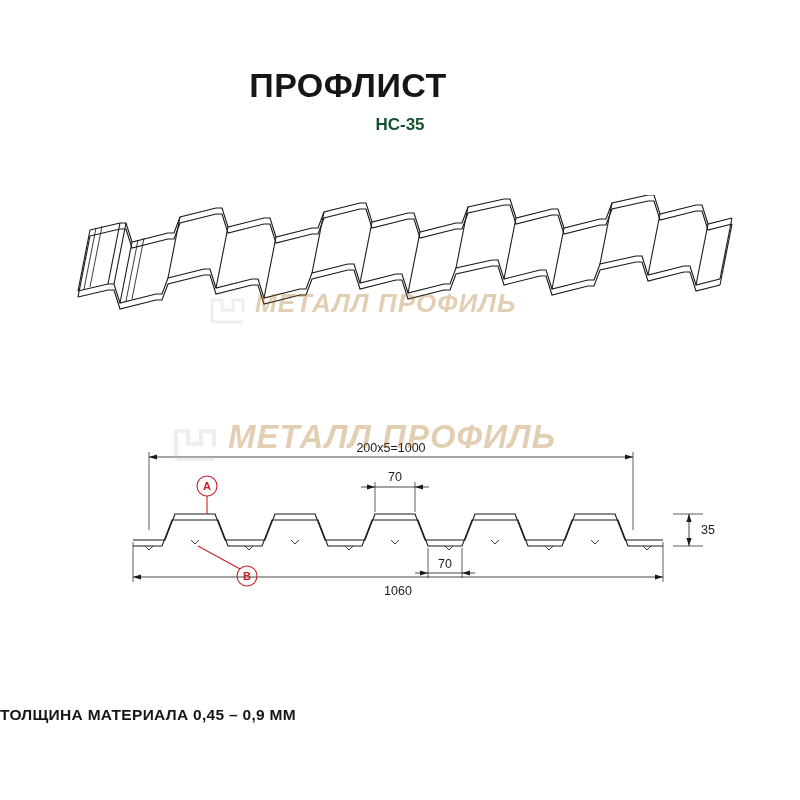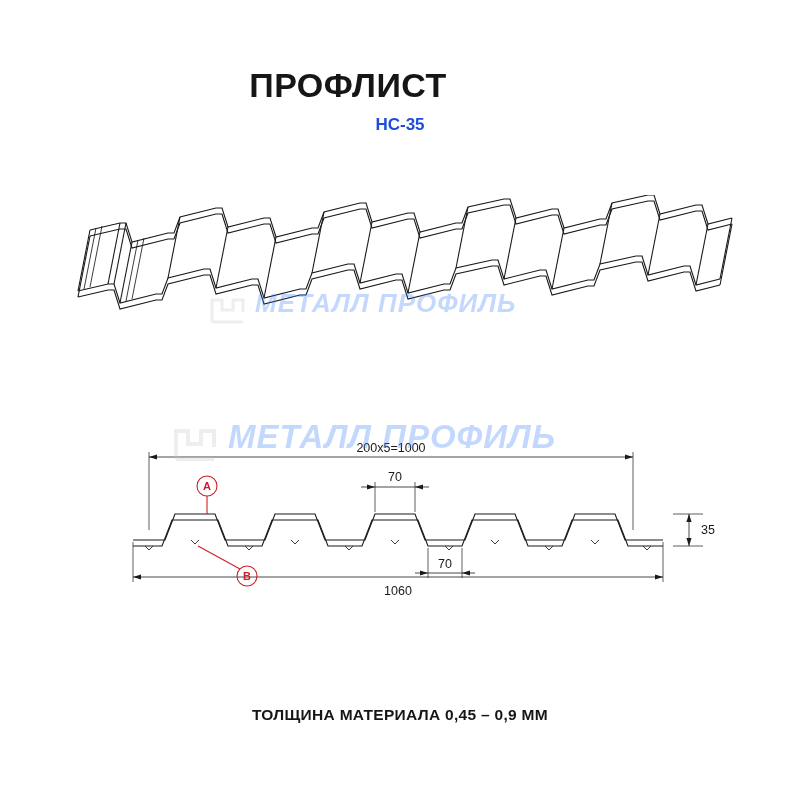--- a/index.html
+++ b/index.html
@@ -32,28 +32,27 @@
     color: #161616;
   }
   .subtitle {
     position: absolute;
     top: 115px;
     left: 0;
     width: 800px;
     text-align: center;
     font-size: 17px;
     font-weight: bold;
-    color: #1d4ed8;
+    color: #14532d;
   }
   .footer-note {
     position: absolute;
     top: 706px;
     left: 0;
     width: 800px;
-    text-align: center;
     font-size: 15.5px;
     font-weight: bold;
     letter-spacing: 0.3px;
     color: #161616;
   }
   .iso-wrap {
     position: absolute;
     left: 60px;
     top: 195px;
     width: 700px;
@@ -69,21 +68,21 @@
   .wm {
     position: absolute;
     pointer-events: none;
     opacity: 0.30;
   }
   .wm1 { left: 255px; top: 288px; }
   .wm2 { left: 228px; top: 418px; }
   .wm-text {
     font-size: 26px;
     font-weight: bold;
-    color: #3b82f6;
+    color: #a16207;
     letter-spacing: 1px;
     font-style: italic;
     white-space: nowrap;
   }
   .wm2 .wm-text { font-size: 33px; }
   svg { display: block; }
   .ln { fill: none; stroke: #1a1a1a; stroke-width: 1.1; }
   .ln-thin { fill: none; stroke: #1a1a1a; stroke-width: 0.85; }
   .dimline { fill: none; stroke: #1a1a1a; stroke-width: 0.8; }
   .extline { fill: none; stroke: #1a1a1a; stroke-width: 0.7; }

